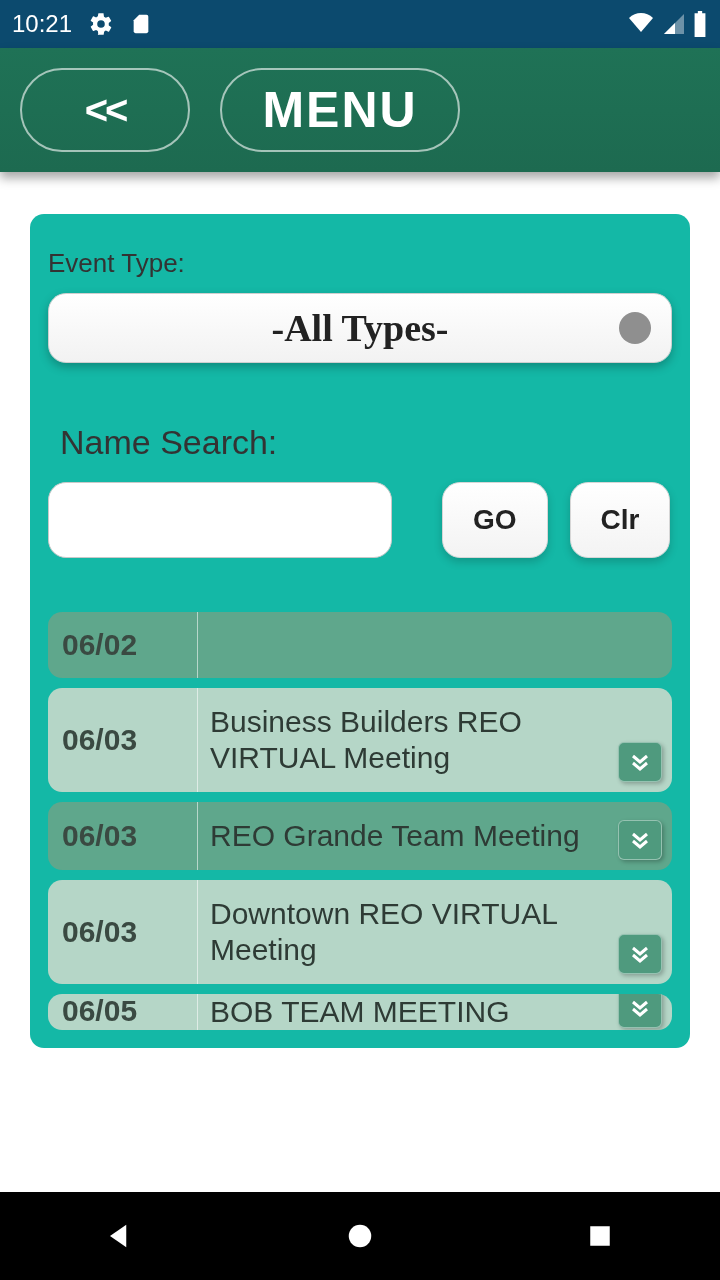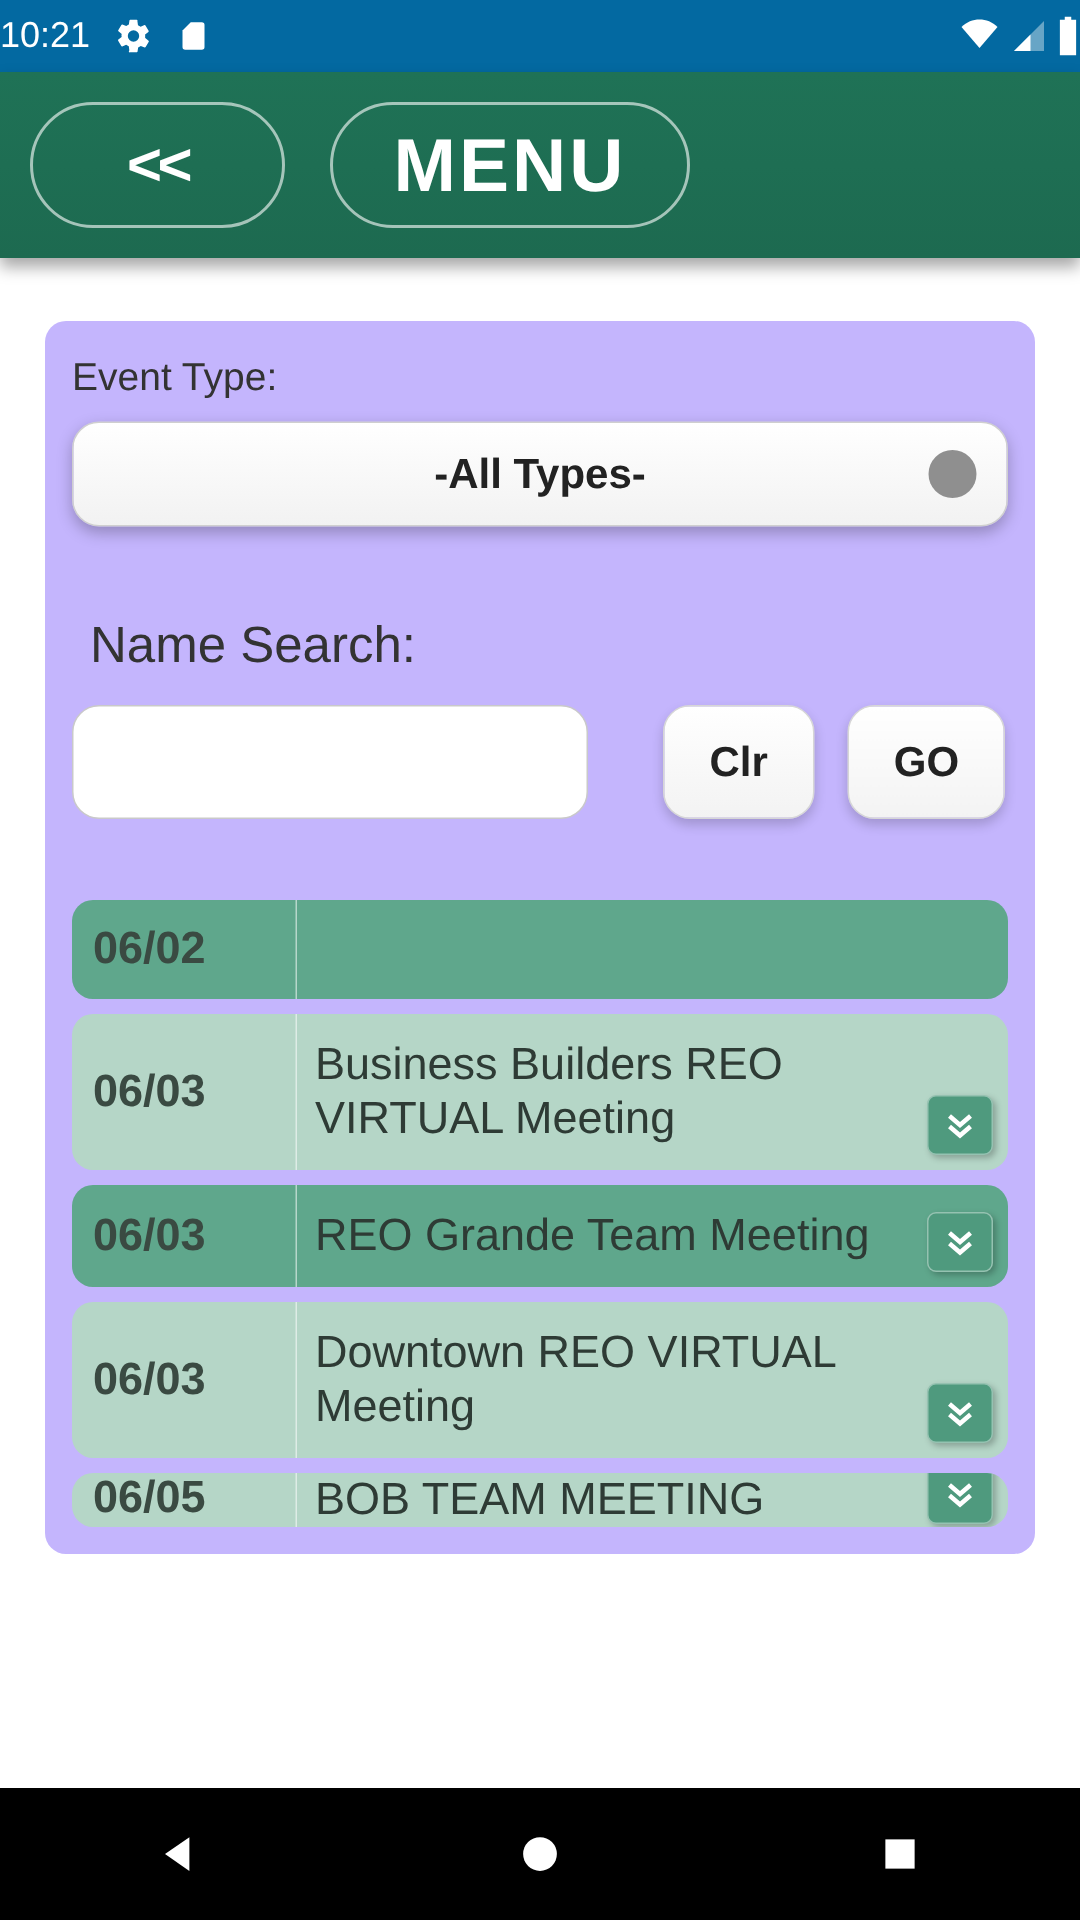--- a/index.html
+++ b/index.html
@@ -1,38 +1,38 @@
 <!DOCTYPE html>
 <html><head>
 <meta charset="utf-8">
 <style>
   * { box-sizing: border-box; margin: 0; padding: 0; }
   html, body { width: 720px; height: 1280px; font-family: Arial, Helvetica, sans-serif; background: #fff; overflow: hidden; }
   
   
-  .status-bar { height: 48px; background: #0369a1; color: #fff; display: flex; align-items: center; padding: 0 0; font-size: 24px; font-weight: 500; }
+  .status-bar { height: 48px; background: #0c4a6e; color: #fff; display: flex; align-items: center; padding: 0 12px; font-size: 24px; font-weight: 500; }
   .status-left { display: flex; align-items: center; gap: 16px; }
   .status-right { margin-left: auto; display: flex; align-items: center; gap: 6px; }
   .status-icon { display: inline-flex; }
   
   
   .app-header { height: 124px; background: linear-gradient(#1f7256,#1d6a50); box-shadow: 0 6px 10px rgba(0,0,0,0.35); display: flex; align-items: center; gap: 30px; padding: 0 20px; }
   .hdr-btn { border: 2px solid rgba(255,255,255,0.6); background: transparent; border-radius: 44px; color: #fff; display: flex; align-items: center; justify-content: center; cursor: pointer; }
   .back-btn { width: 170px; height: 84px; font-size: 40px; font-weight: 700; letter-spacing: -3px; }
   .menu-btn { width: 240px; height: 84px; font-size: 50px; font-weight: 700; letter-spacing: 2px; }
   
   
   .page { padding: 42px 30px 0; }
   .page-title { font-size: 62px; font-weight: 800; color: #3d3d3d; margin-bottom: 34px; }
   
   
-  .filter-panel { background: #c4b5fd; border-radius: 14px; padding: 22px 18px 18px; }
+  .filter-panel { background: #14b8a6; border-radius: 14px; padding: 34px 18px 18px; }
   .filter-label { font-size: 26px; color: #333; margin-bottom: 14px; }
   .type-select { width: 100%; height: 70px; background: linear-gradient(#ffffff,#f2f2f2); border: 1px solid #cfcfcf; border-radius: 18px; box-shadow: 0 4px 10px rgba(0,0,0,0.25); display: flex; align-items: center; justify-content: center; position: relative; cursor: pointer; }
-  .type-select-text { font-size: 28px; font-weight: 700; color: #222; }
+  .type-select-text { font-size: 38px; font-weight: 700; color: #222; font-family: Liberation Serif, serif; }
   .type-dot { position: absolute; right: 20px; width: 32px; height: 32px; border-radius: 50%; background: #8f8f8f; }
   
   .search-row { display: flex; align-items: center; gap: 22px; margin-top: 20px; }
   .search-label { font-size: 34px; color: #333; margin: 60px 0 18px 12px; }
   .search-input { flex: 0 0 300px; height: 76px; border: 1px solid #c9c9c9; border-radius: 18px; background: #fff; padding: 0 16px; font-size: 24px; color: #333; margin-right: 28px; }
   .small-btn { height: 76px; padding: 0 30px; border: 1px solid #d6d6d6; background: linear-gradient(#ffffff,#f3f3f3); border-radius: 18px; font-size: 28px; font-weight: 700; color: #222; box-shadow: 0 4px 8px rgba(0,0,0,0.18); cursor: pointer; }
   
   
   .event-list { margin-top: 54px; display: flex; flex-direction: column; gap: 10px; }
   .event-row { display: flex; border-radius: 14px; overflow: hidden; min-height: 66px; cursor: pointer; }
@@ -98,22 +98,22 @@
   <div class="filter-panel">
     <div class="filter-label">Event Type:</div>
     <div class="type-select">
       <span class="type-select-text">-All Types-</span>
       <span class="type-dot"></span>
     </div>
 
     <div class="search-label">Name Search:</div>
     <div class="search-row">
       <input class="search-input" type="text" style="">
+      <button class="small-btn">GO</button>
       <button class="small-btn">Clr</button>
-      <button class="small-btn">GO</button>
     </div>
 
     <div class="event-list" id="event-list">
         <div class="event-row dark">
           <div class="event-date">06/02</div>
         </div>
         <div class="event-row light">
           <div class="event-date">06/03</div>
           <div class="event-body">Business Builders REO VIRTUAL Meeting<div class="expand-btn">
               <svg width="26" height="24" viewBox="0 0 24 24" fill="none" stroke="#fff" stroke-width="3">

